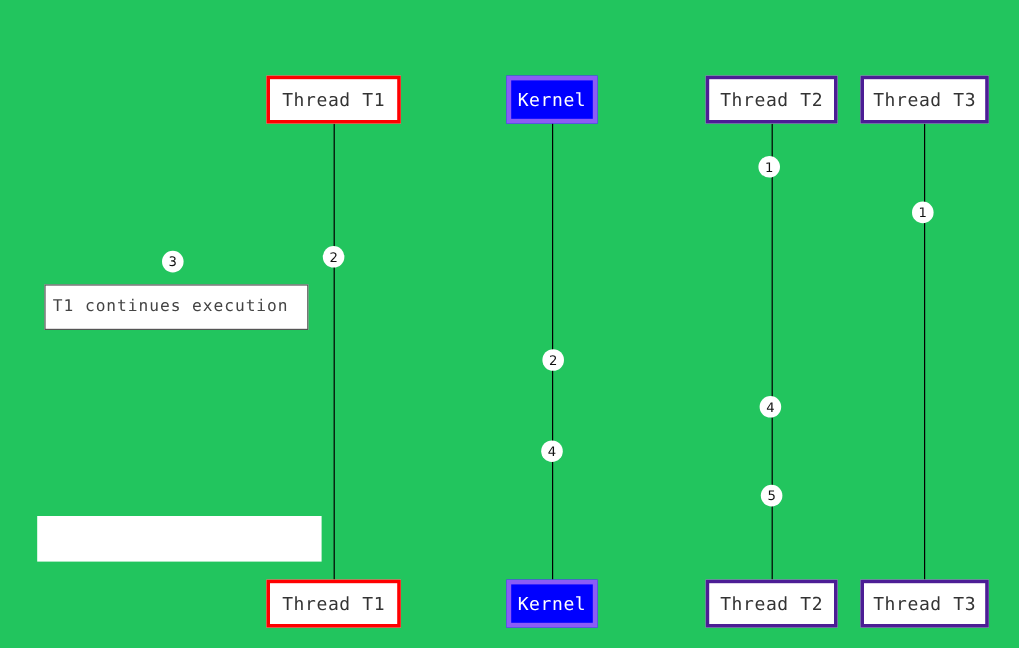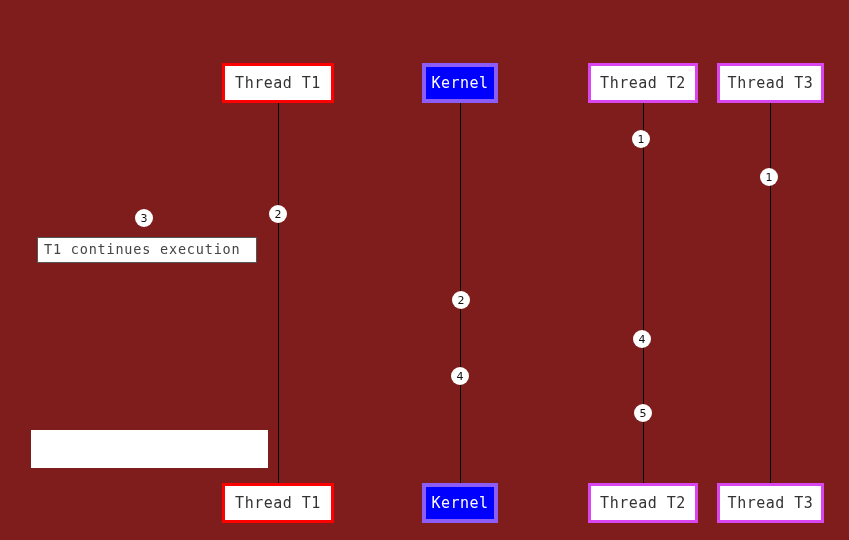--- a/index.html
+++ b/index.html
@@ -35,21 +35,21 @@
     white-space: nowrap;
     line-height: 1;
   }
   .pbox.thread-red {
     background: #ffffff;
     border: 3px solid #ff0000;
     color: #333333;
   }
   .pbox.thread-blue {
     background: #ffffff;
-    border: 3px solid #d946ef;
+    border: 3px solid #4c1d95;
     color: #333333;
   }
   .pbox.kernel {
     background: #0000ff;
     border: 4px solid #8b5cf6;
     color: #ffffff;
   }
   
   .notebox {
     position: absolute;
@@ -82,21 +82,21 @@
     font-size: 11px;
     display: flex;
     align-items: center;
     justify-content: center;
     line-height: 1;
   }
 </style>
 </head>
 <body>
 
-<div id="canvas" style="width: 849px; height: 540px; background: #7f1d1d;">
+<div id="canvas" style="width: 849px; height: 540px; background: #22c55e;">
 
   <div id="lifelines">
       <div class="lifeline" style="left: 278px; top: 103px; height: 380px;"></div>
       <div class="lifeline" style="left: 460px; top: 99px; height: 384px;"></div>
       <div class="lifeline" style="left: 643px; top: 103px; height: 380px;"></div>
       <div class="lifeline" style="left: 770px; top: 103px; height: 380px;"></div>
     </div>
 
   <div id="header-boxes">
       <div class="pbox thread-red" style="left: 222px; top: 63px; width: 112px; height: 40px;">
@@ -122,21 +122,21 @@
       </div>
       <div class="pbox thread-blue" style="left: 588px; top: 483px; width: 110px; height: 40px;">
         <span>Thread T2</span>
       </div>
       <div class="pbox thread-blue" style="left: 717px; top: 483px; width: 107px; height: 40px;">
         <span>Thread T3</span>
       </div>
     </div>
 
   <div id="notes">
-      <div class="notebox" style="left: 37px; top: 237px; width: 220px; height: 26px;">
+      <div class="notebox" style="left: 37px; top: 237px; width: 220px; height: 38px;">
         <span>T1 continues execution</span>
       </div>
       <div class="notebox blank" style="left: 31px; top: 430px; width: 237px; height: 38px;">
         <span></span>
       </div>
     </div>
 
   <div id="steps">
       <div class="step" style="left: 632px; top: 130px;">
         <span>1</span>

